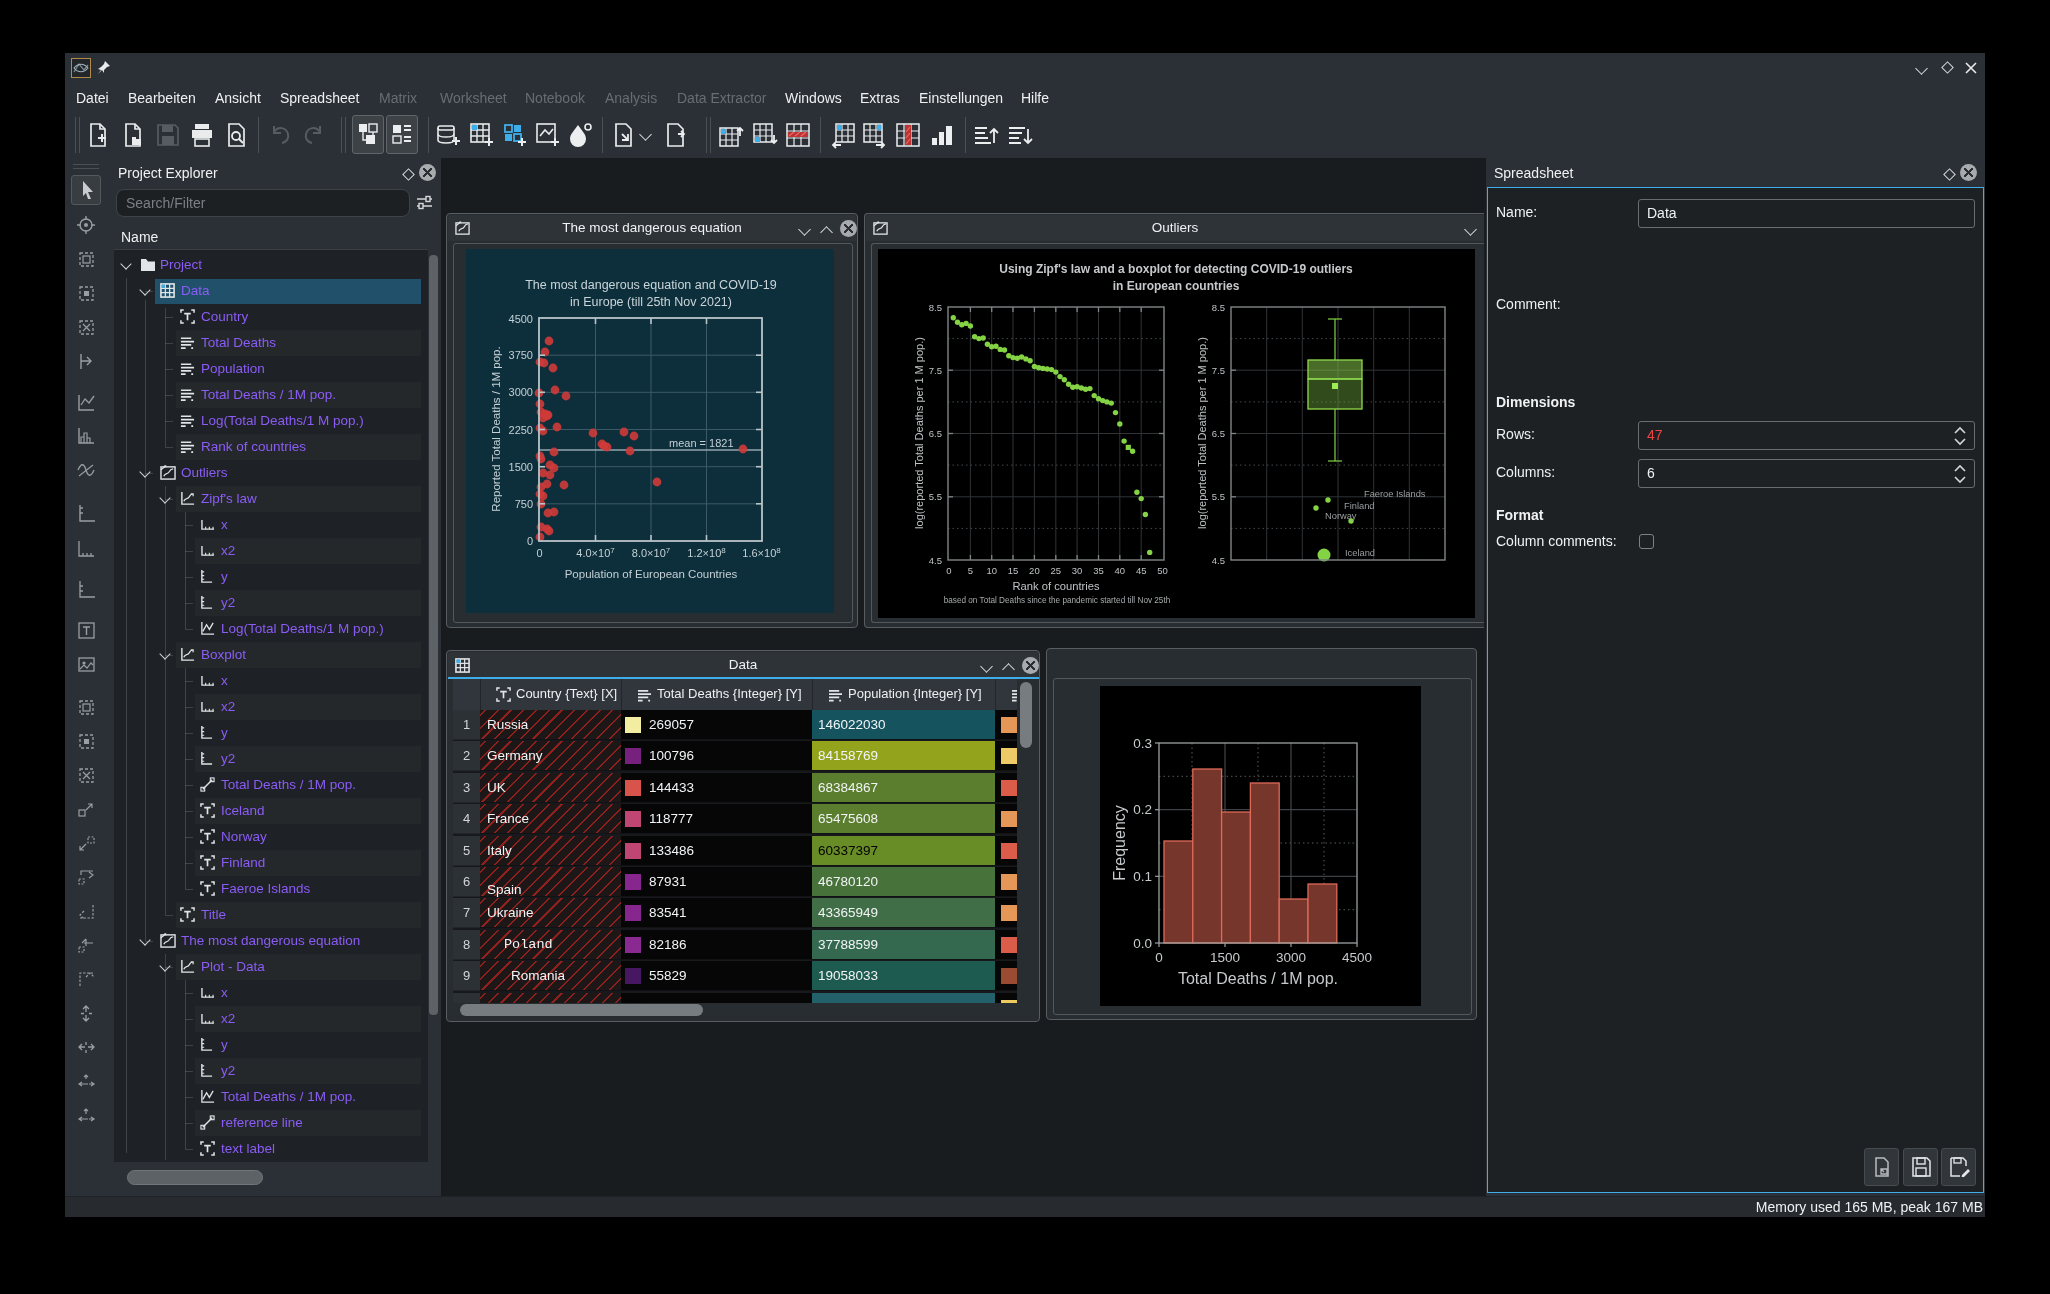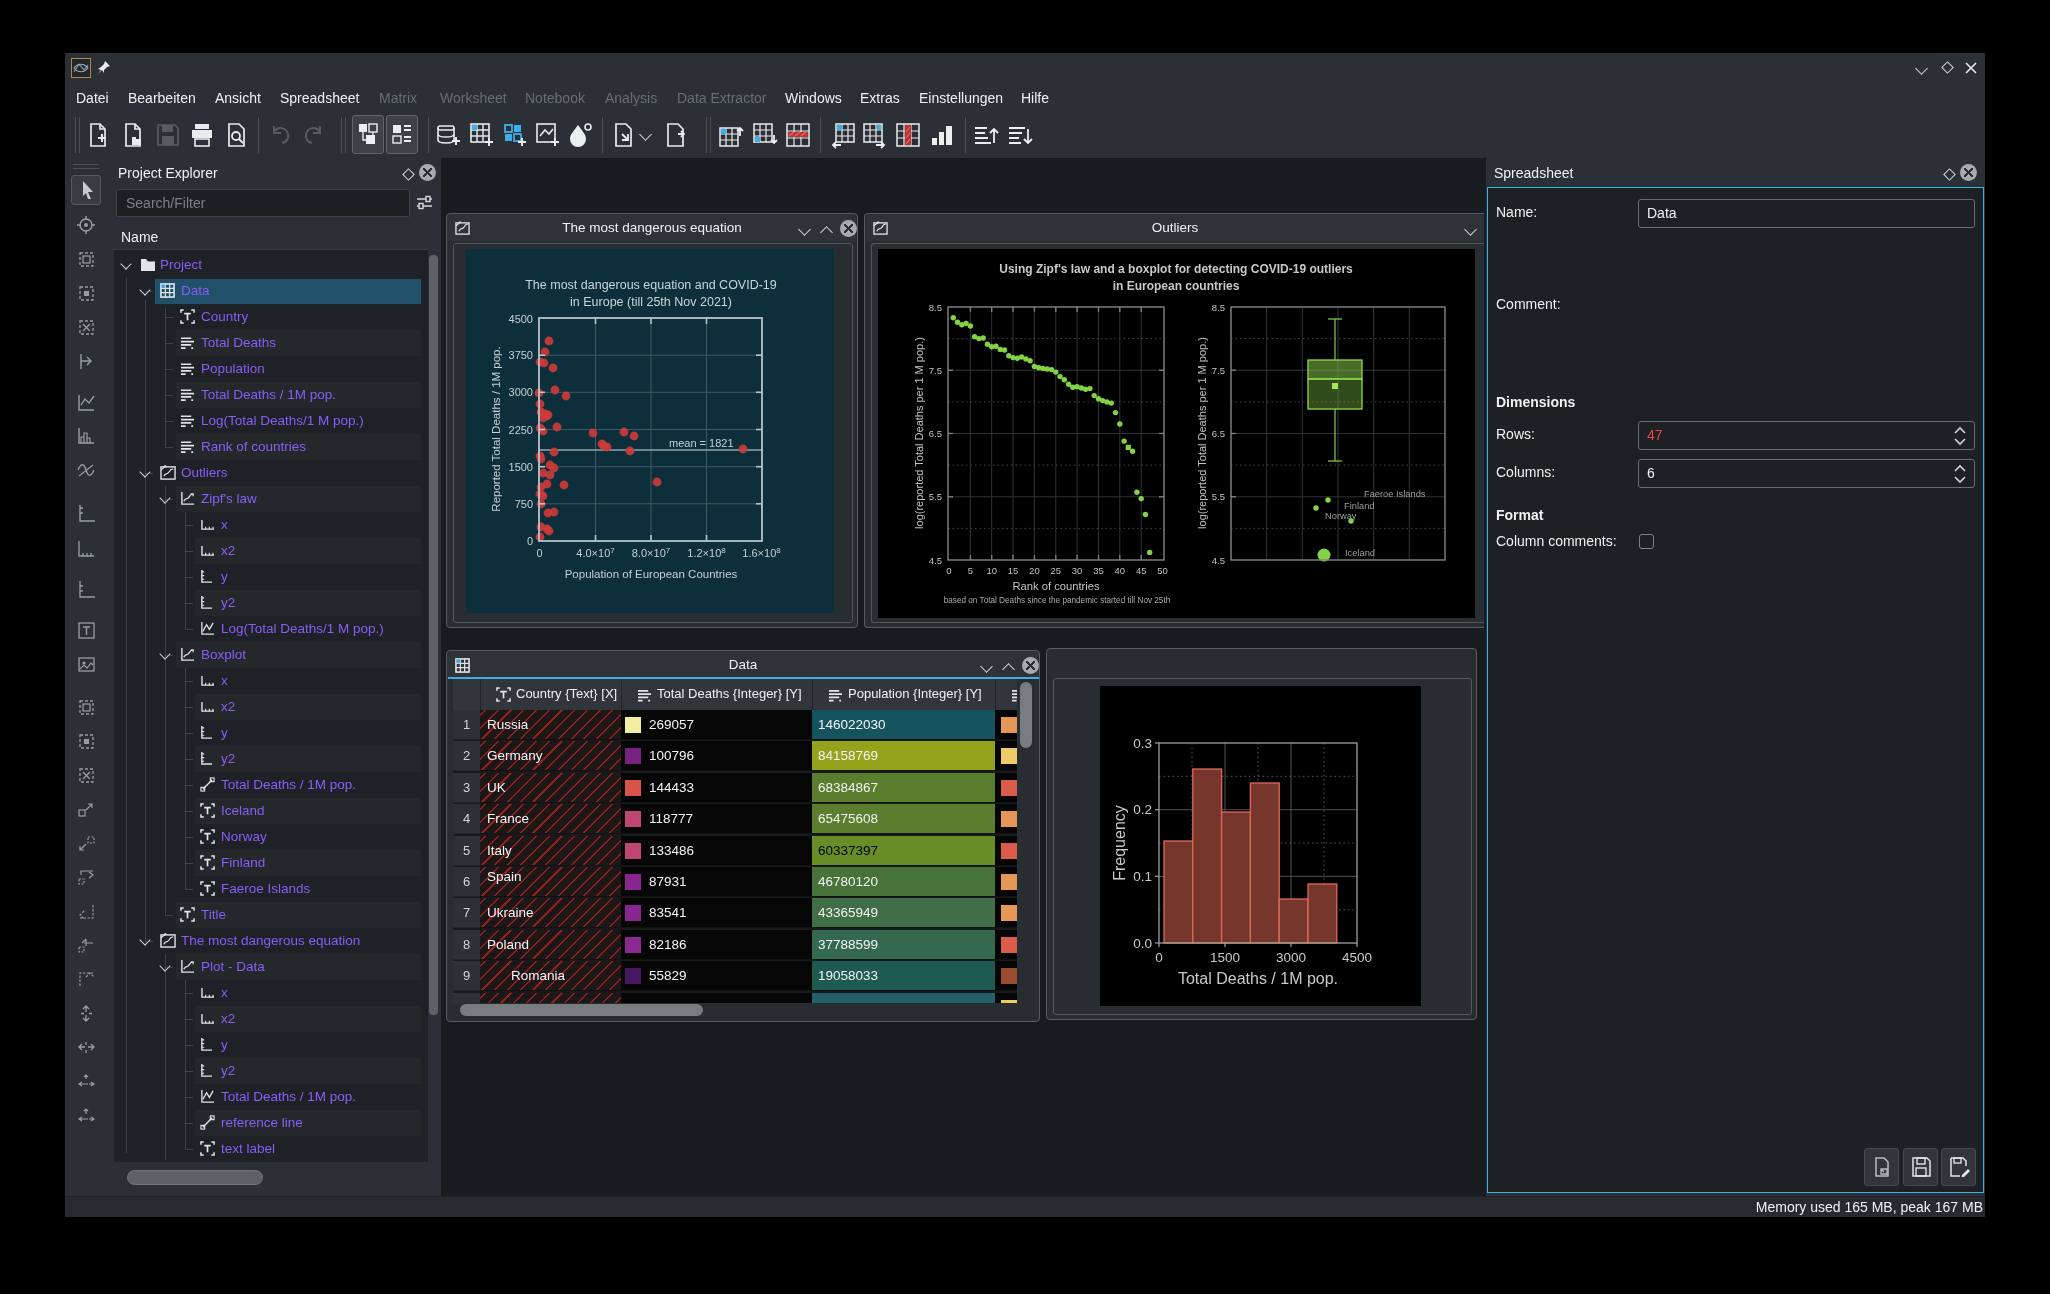--- a/index.html
+++ b/index.html
@@ -346,21 +346,21 @@
     </svg>
  <svg class="abs" style="left:11px;top:947px;" width="21" height="21" viewBox="0 0 21 21">
       <path d="M3 14 h5 m-2 -2 l-3 2 l3 2 M18 14 h-5 m2 -2 l3 2 l-3 2 M10 9 v-5 m-2 2 l2 -2 l2 2 M8 14 h4" stroke="#989ea3" stroke-width="1.2" fill="none"></path>
     </svg>
 </div>
 
 <div class="abs" id="explorer" style="left:108px;top:158px;width:333px;height:1038px;background:#2b3036;">
  <div class="txt" style="position:absolute;left:10px;top:7px;">Project Explorer</div>
  <div class="diam" style="left:296px;top:12px;"></div>
  <div class="closebtn" style="left:311px;top:6px;"></div>
- <div class="abs" style="left:8px;top:31px;width:294px;height:28px;background:#1c2023;border:1px solid #3e4348;border-radius:2px;">
+ <div class="abs" style="left:8px;top:31px;width:294px;height:28px;background:#1c2023;border:1px solid #3e4348;border-radius:8px;">
   <span style="position:absolute;left:9px;top:5px;font-size:14px;color:#7a8085;">Search/Filter</span>
  </div>
  <svg class="abs" style="left:308px;top:37px;" width="17" height="16" viewBox="0 0 17 16">
       <path d="M1 4 h15 M1 11 h15" stroke="#d6d9db" stroke-width="1.5"></path>
       <rect x="10" y="1.5" width="4" height="5" fill="#2b3036" stroke="#d6d9db" stroke-width="1.4"></rect>
       <rect x="3" y="8.5" width="4" height="5" fill="#2b3036" stroke="#d6d9db" stroke-width="1.4"></rect>
     </svg>
  <div class="txt" style="position:absolute;left:13px;top:71px;">Name</div>
  <div class="abs" style="left:6px;top:91px;width:314px;height:1px;background:#3a3f44;"></div>
  <div id="tree">
@@ -1067,21 +1067,21 @@
             <div class="abs" style="left:359px;top:0;width:183px;height:30px;background:#688c26;border-bottom:1px solid #101214;">
               <span style="position:absolute;left:6px;top:7px;font-size:13.5px;color:#000000;">60337397</span>
             </div>
             <div class="abs" style="left:542px;top:0;width:22px;height:30px;background:#060607;border-bottom:1px solid #101214;">
               <div class="abs" style="left:6px;top:7px;width:16px;height:16px;background:#da5c49;"></div>
             </div>
           </div>
           <div class="abs" style="left:0;top:157px;width:564px;height:31px;">
             <div class="abs" style="left:0;top:0;width:27px;height:30px;background:#2c3136;border-bottom:1px solid #22262a;text-align:center;line-height:30px;font-size:13px;color:#d3d6d8;">6</div>
             <div class="abs" style="left:27px;top:0;width:141px;height:30px;background:repeating-linear-gradient(-45deg, #1e1718 0px, #1e1718 7.5px, #8e211e 7.5px, #8e211e 9px);border-bottom:1px solid #101214;">
-              <span style="position:absolute;left:7px;top:2px;font-size:13.5px;color:#f2f4f5;">Spain</span>
+              <span style="position:absolute;left:7px;top:15px;font-size:13.5px;color:#f2f4f5;">Spain</span>
             </div>
             <div class="abs" style="left:168px;top:0;width:191px;height:30px;background:#060607;border-bottom:1px solid #101214;">
               <div class="abs" style="left:4px;top:7px;width:16px;height:16px;background:#87268f;"></div>
               <span style="position:absolute;left:28px;top:7px;font-size:13.5px;color:#f2f4f5;">87931</span>
             </div>
             <div class="abs" style="left:359px;top:0;width:183px;height:30px;background:#47723a;border-bottom:1px solid #101214;">
               <span style="position:absolute;left:6px;top:7px;font-size:13.5px;color:#f2f4f5;">46780120</span>
             </div>
             <div class="abs" style="left:542px;top:0;width:22px;height:30px;background:#060607;border-bottom:1px solid #101214;">
               <div class="abs" style="left:6px;top:7px;width:16px;height:16px;background:#e59757;"></div>
@@ -1099,21 +1099,21 @@
             <div class="abs" style="left:359px;top:0;width:183px;height:30px;background:#406e46;border-bottom:1px solid #101214;">
               <span style="position:absolute;left:6px;top:7px;font-size:13.5px;color:#f2f4f5;">43365949</span>
             </div>
             <div class="abs" style="left:542px;top:0;width:22px;height:30px;background:#060607;border-bottom:1px solid #101214;">
               <div class="abs" style="left:6px;top:7px;width:16px;height:16px;background:#e59757;"></div>
             </div>
           </div>
           <div class="abs" style="left:0;top:220px;width:564px;height:31px;">
             <div class="abs" style="left:0;top:0;width:27px;height:30px;background:#2c3136;border-bottom:1px solid #22262a;text-align:center;line-height:30px;font-size:13px;color:#d3d6d8;">8</div>
             <div class="abs" style="left:27px;top:0;width:141px;height:30px;background:repeating-linear-gradient(-45deg, #1e1718 0px, #1e1718 7.5px, #8e211e 7.5px, #8e211e 9px);border-bottom:1px solid #101214;">
-              <span style="position:absolute;left:7px;top:7px;font-size:13.5px;color:#f2f4f5;">Poland</span>
+              <span style="position:absolute;left:24px;top:7px;font-size:13.5px;color:#f2f4f5;font-family:Liberation Mono, monospace;">Poland</span>
             </div>
             <div class="abs" style="left:168px;top:0;width:191px;height:30px;background:#060607;border-bottom:1px solid #101214;">
               <div class="abs" style="left:4px;top:7px;width:16px;height:16px;background:#8a2992;"></div>
               <span style="position:absolute;left:28px;top:7px;font-size:13.5px;color:#f2f4f5;">82186</span>
             </div>
             <div class="abs" style="left:359px;top:0;width:183px;height:30px;background:#35694f;border-bottom:1px solid #101214;">
               <span style="position:absolute;left:6px;top:7px;font-size:13.5px;color:#f2f4f5;">37788599</span>
             </div>
             <div class="abs" style="left:542px;top:0;width:22px;height:30px;background:#060607;border-bottom:1px solid #101214;">
               <div class="abs" style="left:6px;top:7px;width:16px;height:16px;background:#da5c49;"></div>

